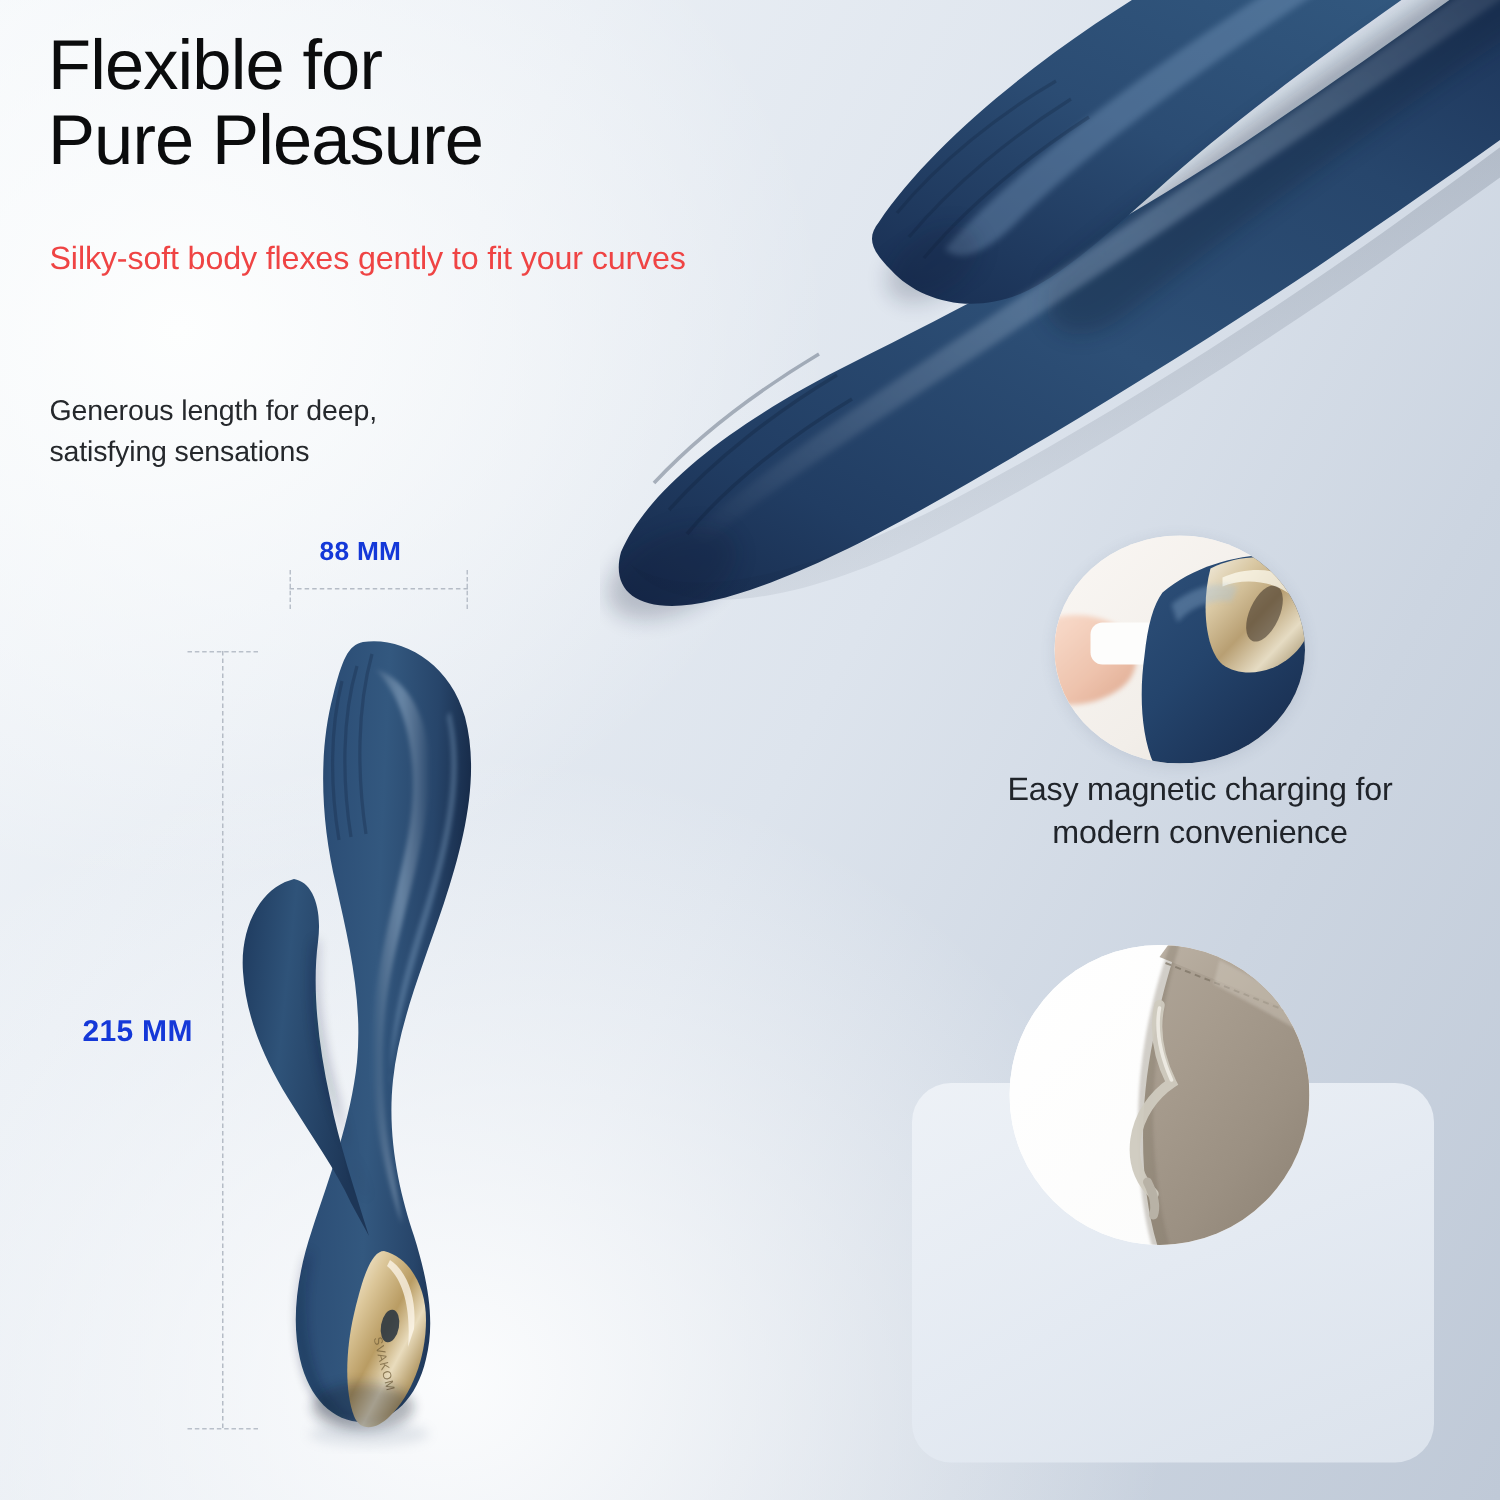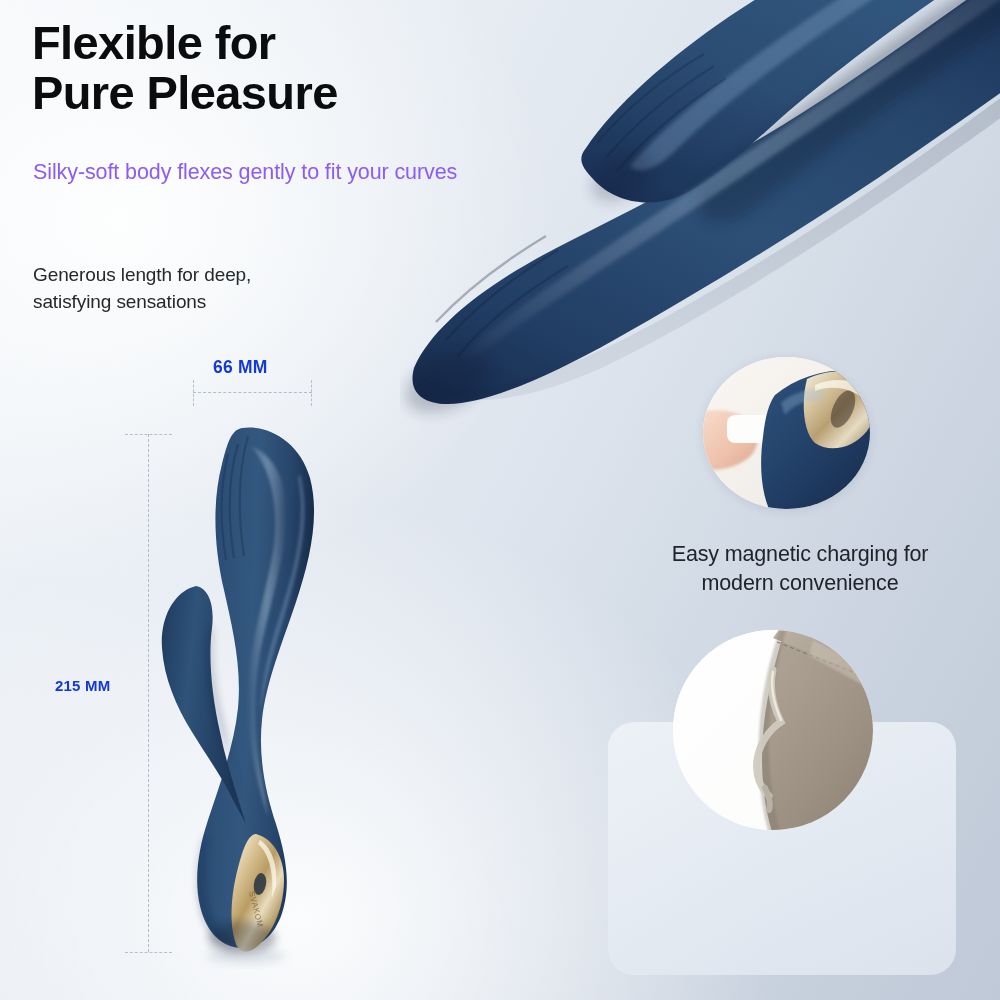--- a/index.html
+++ b/index.html
@@ -13,38 +13,38 @@
       radial-gradient(ellipse 80% 70% at 30% 92%, #fbfcfd 0%, rgba(251,252,253,0) 60%),
       linear-gradient(118deg, #f4f7fa 0%, #e9eef4 26%, #dde4ed 52%, #ccd5e1 76%, #bfc9d7 100%);
   }
 
   
   #stage { position:absolute; inset:0; }
 
   
   .headline {
     position:absolute; left:32px; top:18px;
-    font-size:47px; font-weight:bold; line-height:1.06;
+    font-size:47px; font-weight:normal; line-height:1.06;
     color:#0b0c0d; letter-spacing:-0.6px; z-index:40;
     white-space:pre-line;
   }
   .subhead {
     position:absolute; left:33px; top:160px;
-    font-size:21.5px; color:#8b5cf6; letter-spacing:-0.1px; z-index:40;
+    font-size:21.5px; color:#ef4444; letter-spacing:-0.1px; z-index:40;
   }
   .lengthnote {
     position:absolute; left:33px; top:262px;
     font-size:19px; color:#25282c; line-height:1.42;
     letter-spacing:-0.1px; z-index:40; white-space:pre-line;
   }
 
   
   .dim-label { position:absolute; font-weight:bold; color:#1438d8; z-index:45; }
   #dim-w-label { left:213px; top:357px; font-size:17.5px; letter-spacing:0.2px; }
-  #dim-h-label { left:55px;  top:677px; font-size:15px; letter-spacing:0.2px; }
+  #dim-h-label { left:55px;  top:677px; font-size:20px; letter-spacing:0.2px; }
 
   .dash-h {
     position:absolute; z-index:44; height:0;
     border-top:1.6px dashed #b5bcc6;
   }
   .dash-v {
     position:absolute; z-index:44; width:0;
     border-left:1.6px dashed #b5bcc6;
   }
   .tick-v { position:absolute; z-index:44; width:0; border-left:1.5px dashed #b9c0ca; }
@@ -71,21 +71,21 @@
     position:absolute; left:608px; top:722px; width:348px; height:253px;
     border-radius:26px; z-index:31;
     background:linear-gradient(160deg, rgba(238,242,247,.95) 0%, rgba(229,235,243,.92) 55%, rgba(222,229,238,.9) 100%);
   }
 
   
   .caption {
     position:absolute; text-align:center; color:#20242a;
     line-height:1.33; letter-spacing:-0.15px; z-index:36; white-space:pre-line;
   }
-  #charge-caption { left:600px; top:540px; width:400px; font-size:21.5px; }
+  #charge-caption { left:600px; top:512px; width:400px; font-size:21.5px; }
   #pouch-caption  { left:608px; top:826px; width:348px; font-size:21.5px; }
 </style>
 </head>
 <body>
 
 <div id="stage">
 
   <svg id="hero" viewBox="0 0 700 560" preserveAspectRatio="none" aria-hidden="true">
     <defs>
       <linearGradient id="heroMain" x1="0" y1="1" x2="0.75" y2="0">
@@ -269,21 +269,21 @@
                C 124 456, 120 434, 108 424 Z" fill="#fffaf0" opacity="0.72"></path>
 
       <text x="99" y="472" fill="#6f5c38" opacity="0.72" font-family="Liberation Sans, sans-serif" font-size="8" letter-spacing="0.6" transform="rotate(76 99 472)">SVAKOM</text>
     </g>
 
     <ellipse cx="92" cy="518" rx="34" ry="16" fill="#0a1628" opacity="0.30" filter="url(#spBlur)"></ellipse>
 
     <ellipse cx="96" cy="536" rx="40" ry="8" fill="#8a99ab" opacity="0.22" filter="url(#spBlur)"></ellipse>
   </svg>
 
-  <div class="dim-label" id="dim-w-label">66 MM</div>
+  <div class="dim-label" id="dim-w-label">88 MM</div>
   <div class="dash-h" style="left:193px; top:392px; width:119px;"></div>
   <div class="tick-v" style="left:193px; top:380px; height:26px;"></div>
   <div class="tick-v" style="left:311px; top:380px; height:26px;"></div>
 
   <div class="dim-label" id="dim-h-label">215 MM</div>
   <div class="dash-v" style="left:148px; top:434px; height:518px;"></div>
   <div class="tick-h" style="left:125px; top:434px; width:47px;"></div>
   <div class="tick-h" style="left:125px; top:952px; width:47px;"></div>
 
   <div id="pouch-panel"></div>

